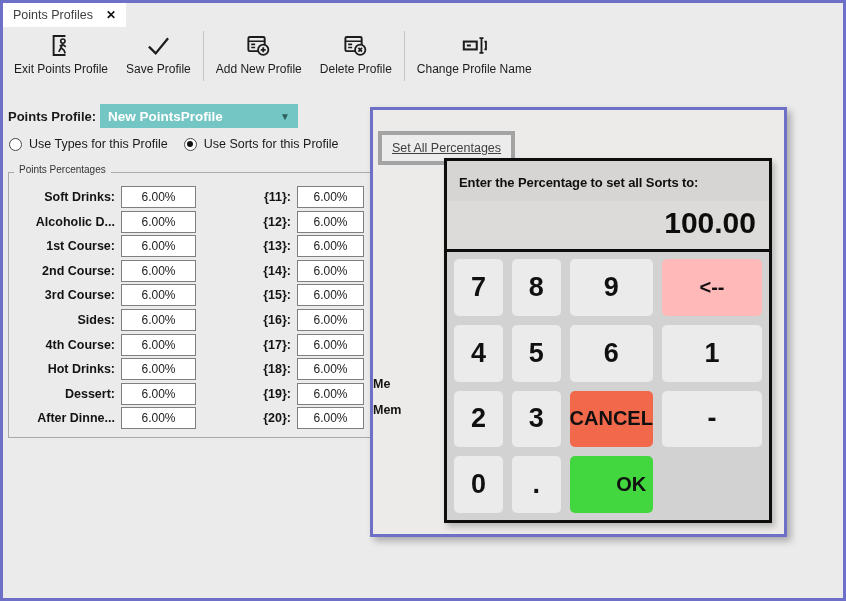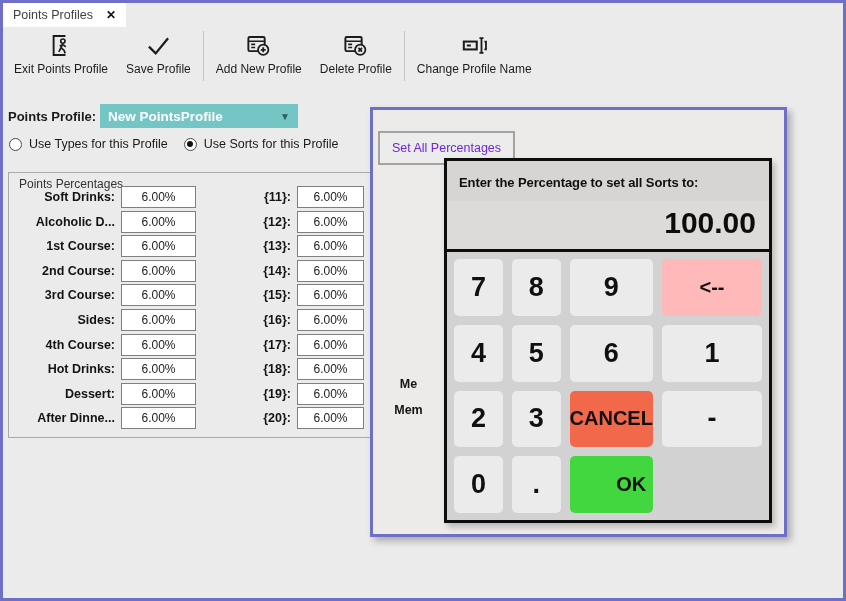--- a/index.html
+++ b/index.html
@@ -28,40 +28,40 @@
             display:flex;align-items:center;justify-content:space-between;
             padding:0 8px;color:#fff;font-weight:700;font-size:13.5px;}
   .dd-arrow{font-size:10px;color:#2e5f5f;font-weight:400;}
   
   .radio-row{position:absolute;left:6px;top:134px;display:flex;align-items:center;font-size:12.5px;}
   .radio-item{display:flex;align-items:center;gap:7px;margin-right:16px;}
   .radio{width:13px;height:13px;border:1px solid #4a4a4a;border-radius:50%;background:#fff;position:relative;flex:0 0 auto;}
   .radio.sel::after{content:"";position:absolute;left:2.5px;top:2.5px;right:2.5px;bottom:2.5px;background:#111;border-radius:50%;}
   
   .groupbox{position:absolute;left:5px;top:169px;width:364px;height:266px;border:1px solid #a9a9a9;}
-  .group-title{position:absolute;top:-9px;left:5px;background:#ebebeb;padding:0 5px;font-size:12px;color:#333;margin-top:13px;}
+  .group-title{position:absolute;top:-9px;left:5px;background:#ebebeb;padding:0 5px;font-size:10px;color:#333;}
   .col{position:absolute;top:13px;}
   .col-left{left:2px;}
   .col-right{left:226px;}
   .prow{display:flex;align-items:center;height:22px;margin-bottom:2.6px;}
   .plabel{font-weight:700;font-size:12.5px;color:#131313;text-align:right;white-space:nowrap;overflow:hidden;}
   .col-left .plabel{width:104px;}
   .col-right .plabel{width:56px;}
   .pfield{margin-left:6px;height:22px;background:#fff;border:1px solid #7f7f7f;
           display:flex;align-items:center;justify-content:center;font-size:12px;color:#222;}
   .col-left .pfield{width:75px;}
   .col-right .pfield{width:67px;}
   
   .overlay-panel{position:absolute;left:367px;top:104px;width:417px;height:430px;
                  border:3px solid var(--accent,#6e70c8);background:#ecebea;
                  box-shadow:4px 4px 7px rgba(0,0,0,0.28);}
   .set-all-btn{position:absolute;left:5px;top:21px;width:137px;height:34px;
-               border:2px solid #a3a3a3;background:#ececec;font-family:inherit;
-               font-size:12.5px;color:#6d28d9;}
-  .clip{position:absolute;left:0;width:71px;text-align:center;font-weight:700;
+               border:4px solid #a3a3a3;background:#ececec;font-family:inherit;
+               font-size:12.5px;color:#404040;text-decoration:underline;}
+  .clip{position:absolute;left:0;width:71px;text-align:left;font-weight:700;
         font-size:12.5px;color:#141414;white-space:nowrap;overflow:hidden;}
   .clip1{top:267px;}
   .clip2{top:293px;}
   
   .dialog{position:absolute;left:71px;top:48px;width:328px;height:365px;
           border:3px solid #0d0d0d;background:#d2d2d2;display:flex;flex-direction:column;
           box-shadow:3px 4px 6px rgba(0,0,0,0.22);}
   .dlg-prompt{background:#d7d5d3;padding:14px 12px 11px;font-weight:700;font-size:13px;
               letter-spacing:-0.1px;color:#0f0f0f;}
   .dlg-display{background:#dddbd9;font-weight:700;font-size:30px;text-align:right;

